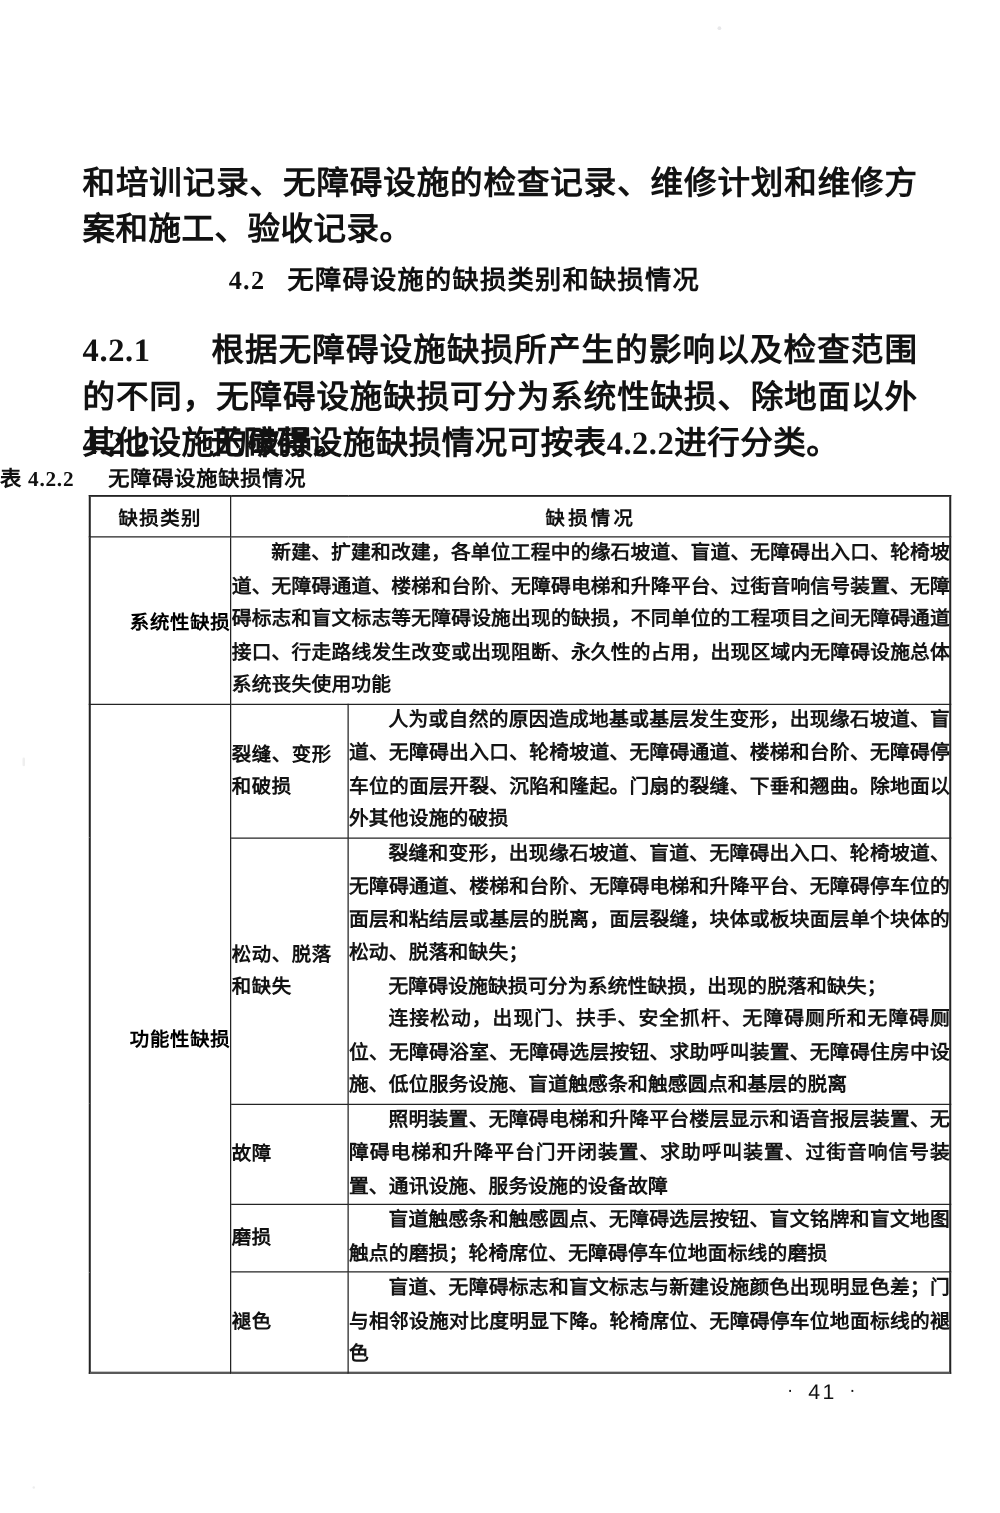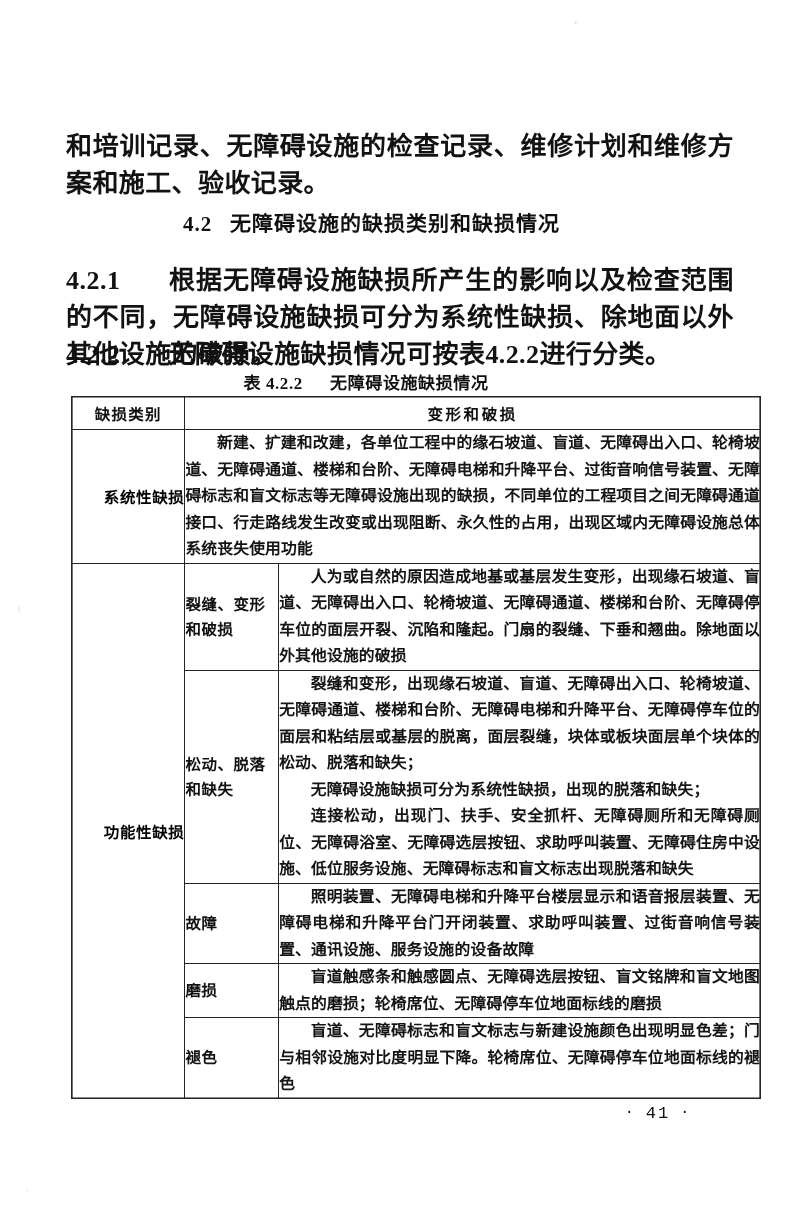--- a/index.html
+++ b/index.html
@@ -73,21 +73,21 @@
     font-family: "Liberation Serif", serif;
     margin-right: 0.85em;
   }
 
   
   .tbl-caption {
     position: absolute;
     left: 0;
     top: 369px;
     width: 732px;
-    text-align: center;
+    text-align: left;
     font-size: 17px;
     font-weight: 700;
     letter-spacing: 0.6px;
     color: #101010;
     font-family: "Liberation Sans", "DejaVu Sans", sans-serif;
   }
   .tbl-caption .cap-num {
     font-family: "Liberation Serif", serif;
     margin-right: 0.1em;
   }
@@ -175,21 +175,21 @@
   
   .page-no {
     position: absolute;
     left: 0;
     top: 1104px;
     width: 800px;
     text-align: center;
     font-size: 17px;
     color: #111;
     letter-spacing: 2px;
-    font-family: Liberation Mono, monospace;
+    font-family: Liberation Sans, sans-serif;
   }
   .page-no .pn-inner {
     position: relative;
     left: 258px;
     display: inline-block;
   }
   .page-no .dot { margin: 0 10px; font-size: 15px; vertical-align: 2px; }
 
   
   .speck {
@@ -232,21 +232,21 @@
   <div class="tbl-wrap">
     <table class="defect-table">
       <colgroup>
         <col class="colw-cat">
         <col class="colw-sub">
         <col class="colw-desc">
       </colgroup>
       <thead>
         <tr>
           <th class="hdr hdr-cat">缺损类别</th>
-          <th class="hdr" colspan="2">变形和破损</th>
+          <th class="hdr" colspan="2">缺损情况</th>
         </tr>
       </thead>
       <tbody>
 
         <tr>
           <td class="cat">系统性缺损</td>
           <td class="desc" colspan="2">
             <p>新建、扩建和改建，各单位工程中的缘石坡道、盲道、无障碍出入口、轮椅坡道、无障碍通道、楼梯和台阶、无障碍电梯和升降平台、过街音响信号装置、无障碍标志和盲文标志等无障碍设施出现的缺损，不同单位的工程项目之间无障碍通道接口、行走路线发生改变或出现阻断、永久性的占用，出现区域内无障碍设施总体系统丧失使用功能</p>
           </td>
         </tr>
@@ -257,21 +257,21 @@
           <td class="desc">
             <p>人为或自然的原因造成地基或基层发生变形，出现缘石坡道、盲道、无障碍出入口、轮椅坡道、无障碍通道、楼梯和台阶、无障碍停车位的面层开裂、沉陷和隆起。门扇的裂缝、下垂和翘曲。除地面以外其他设施的破损</p>
           </td>
         </tr>
 
         <tr>
           <td class="sub">松动、脱落和缺失</td>
           <td class="desc">
             <p>裂缝和变形，出现缘石坡道、盲道、无障碍出入口、轮椅坡道、无障碍通道、楼梯和台阶、无障碍电梯和升降平台、无障碍停车位的面层和粘结层或基层的脱离，面层裂缝，块体或板块面层单个块体的松动、脱落和缺失；</p>
             <p>无障碍设施缺损可分为系统性缺损，出现的脱落和缺失；</p>
-            <p>连接松动，出现门、扶手、安全抓杆、无障碍厕所和无障碍厕位、无障碍浴室、无障碍选层按钮、求助呼叫装置、无障碍住房中设施、低位服务设施、无障碍标志和盲文标志出现脱落和缺失</p>
+            <p>连接松动，出现门、扶手、安全抓杆、无障碍厕所和无障碍厕位、无障碍浴室、无障碍选层按钮、求助呼叫装置、无障碍住房中设施、低位服务设施、盲道触感条和触感圆点和基层的脱离</p>
           </td>
         </tr>
 
         <tr>
           <td class="sub">故障</td>
           <td class="desc">
             <p>照明装置、无障碍电梯和升降平台楼层显示和语音报层装置、无障碍电梯和升降平台门开闭装置、求助呼叫装置、过街音响信号装置、通讯设施、服务设施的设备故障</p>
           </td>
         </tr>
 

